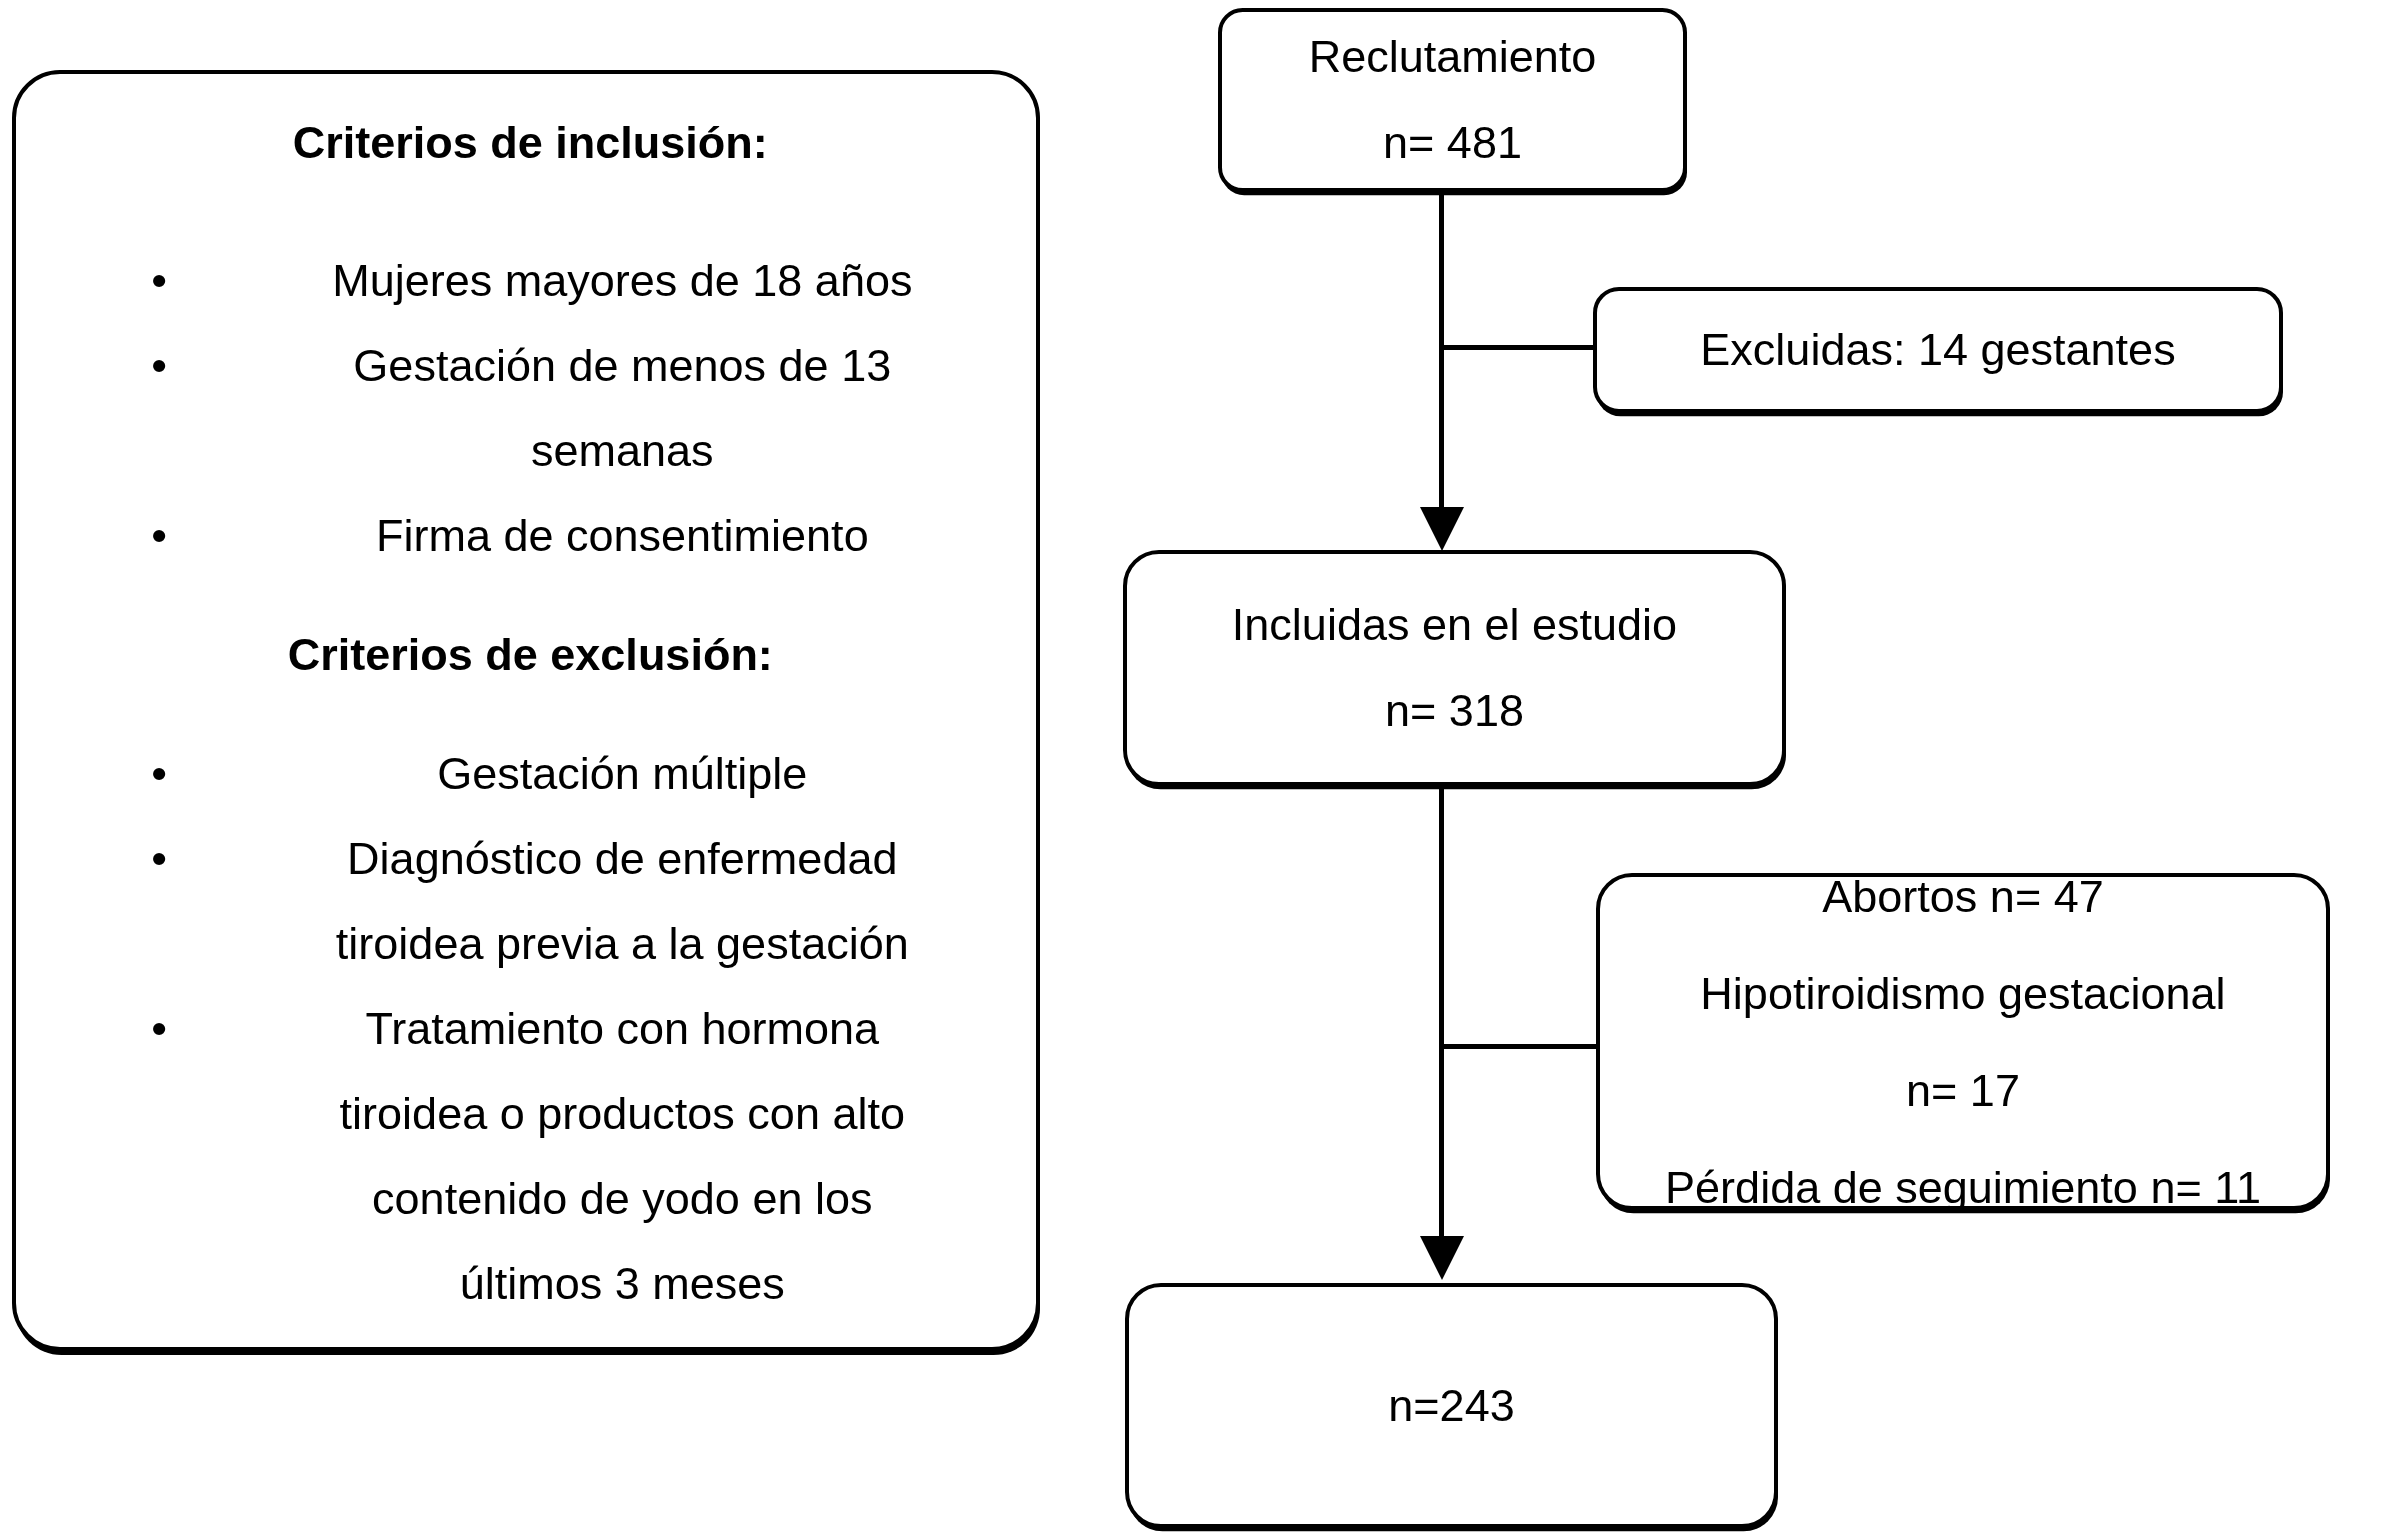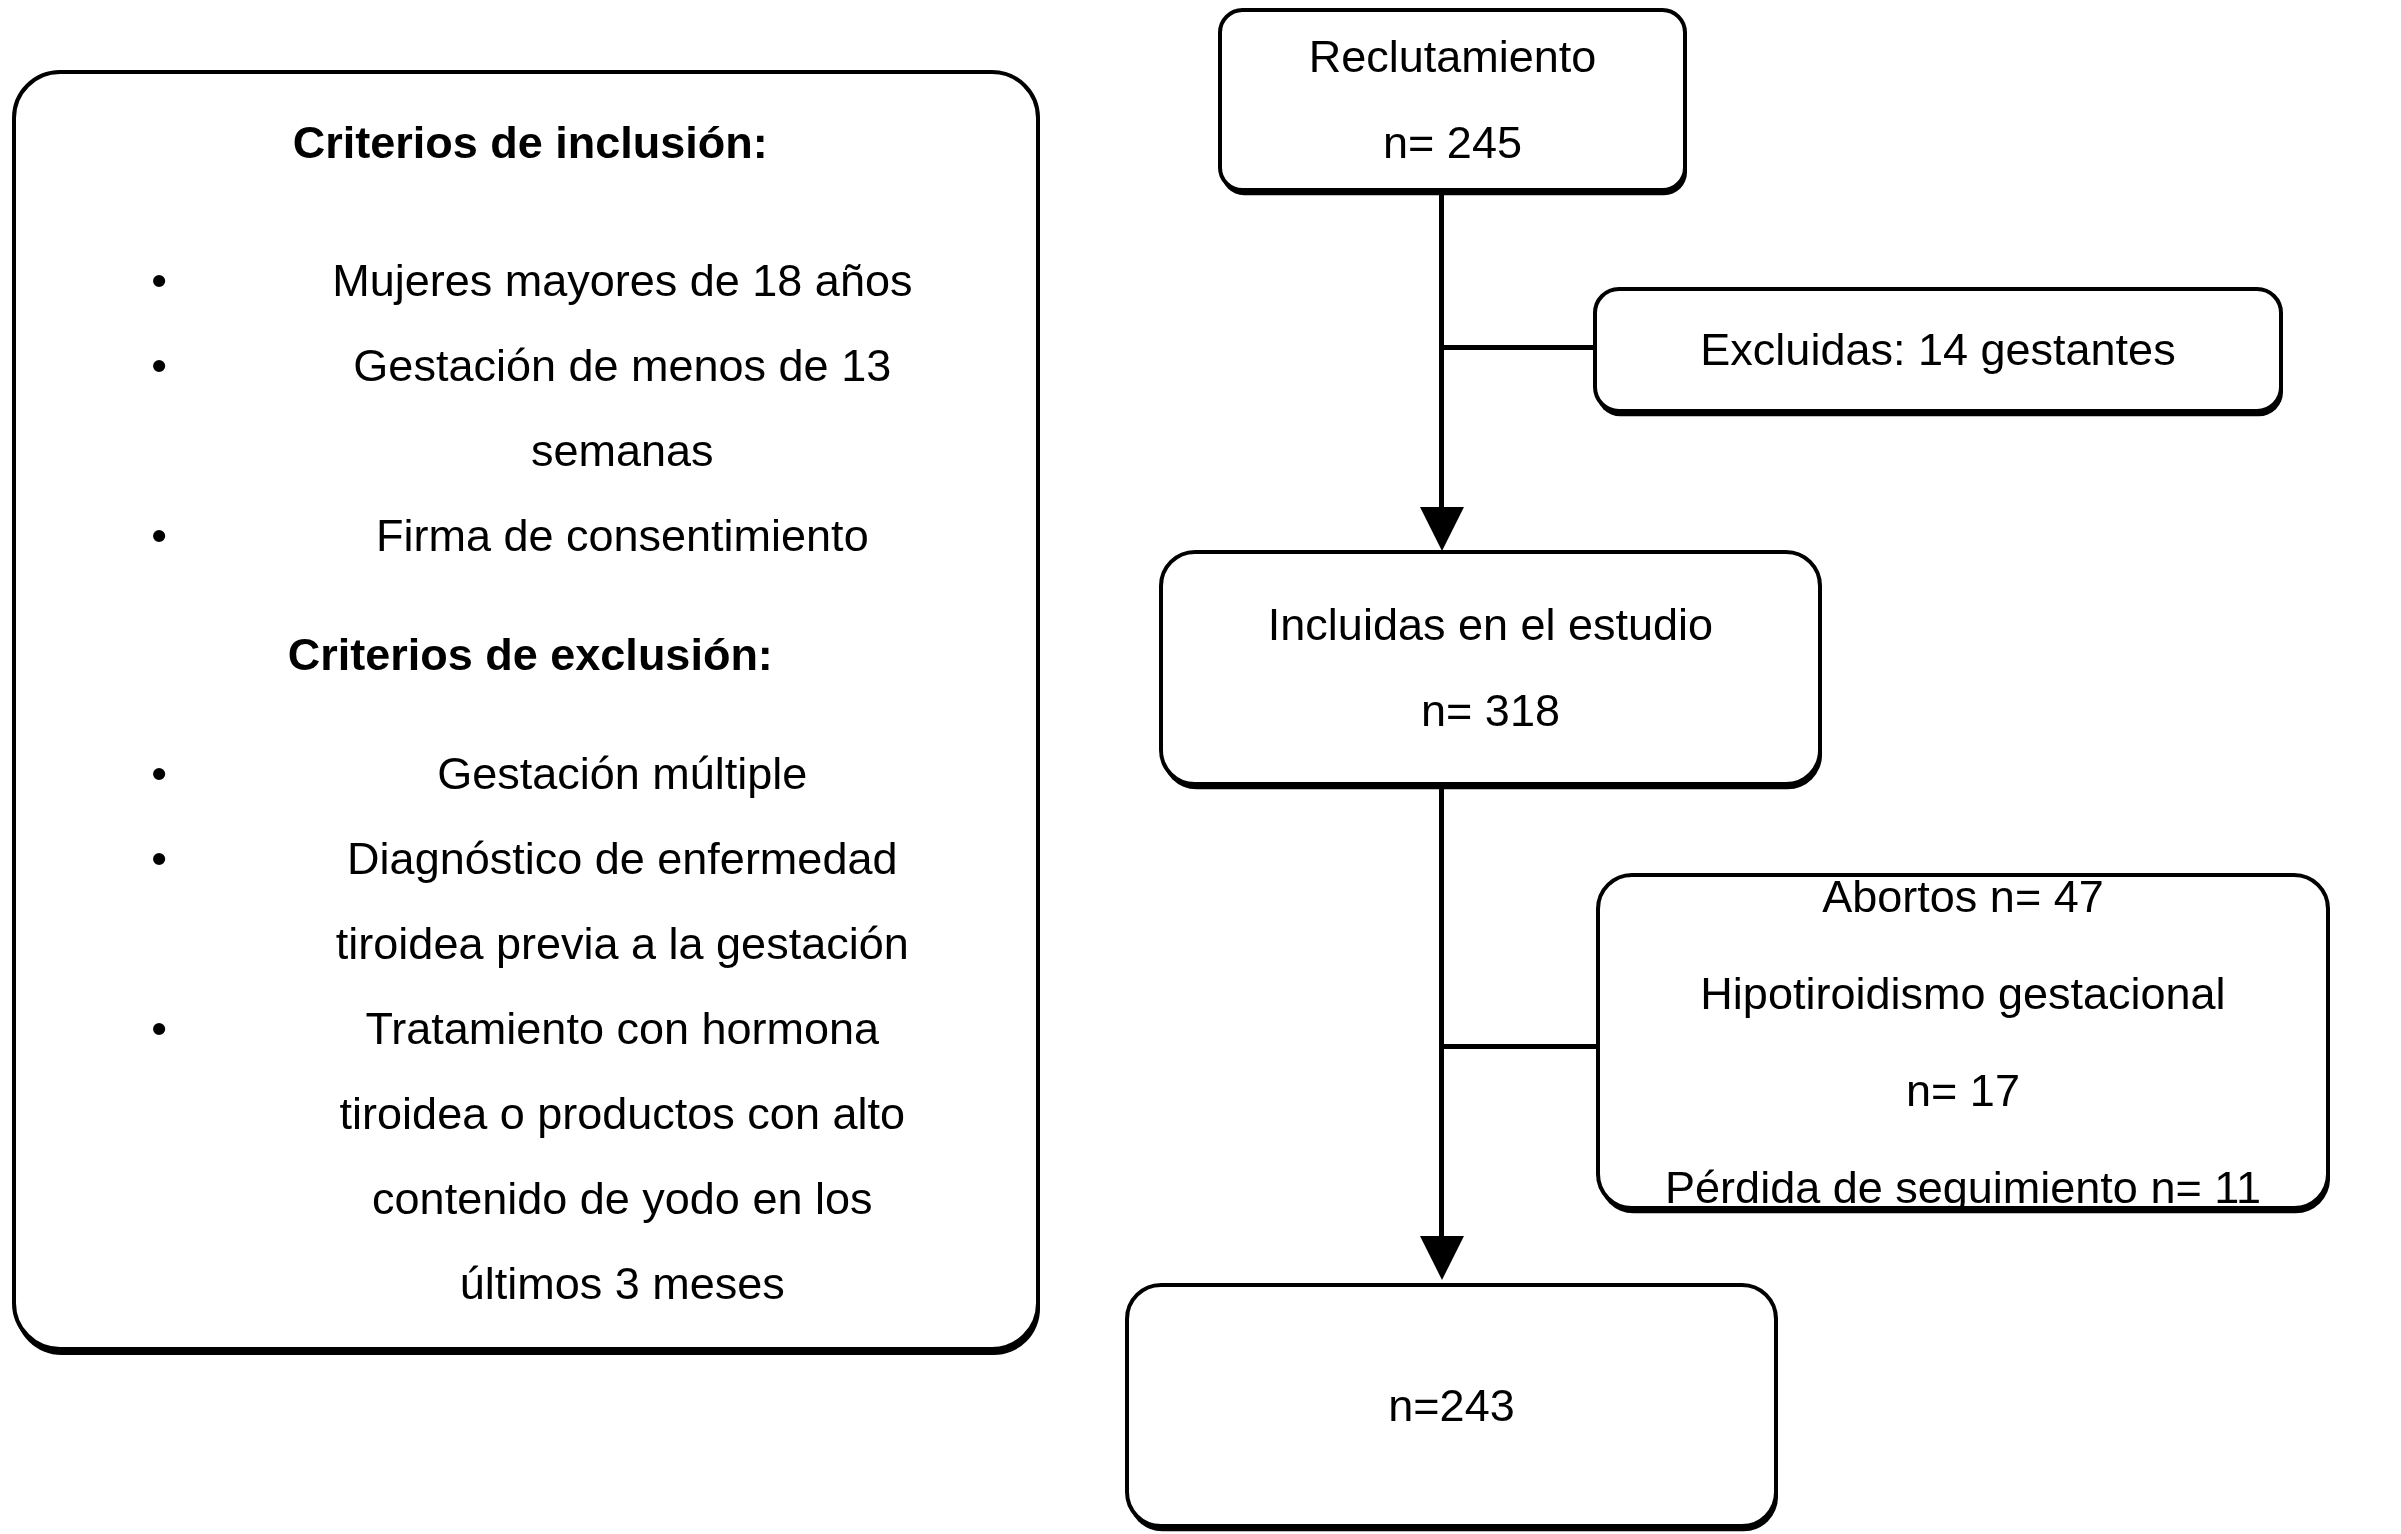--- a/index.html
+++ b/index.html
@@ -72,21 +72,21 @@
     align-items: center;
     justify-content: center;
     text-align: center;
     font-size: 45px;
     line-height: 86px;
   }
   .node .nline { display: block; white-space: nowrap; }
 
   #node-reclutamiento { left: 1218px; top: 8.2px;   width: 469px; height: 184px; border-radius: 24.6px; }
   #node-excluidas     { left: 1593px; top: 287px;  width: 690px; height: 126px; border-radius: 26px; text-align: center; }
-  #node-incluidas     { left: 1123px; top: 550px;  width: 663px; height: 236px; border-radius: 36px; margin-left: 36px; }
+  #node-incluidas     { left: 1123px; top: 550px;  width: 663px; height: 236px; border-radius: 36px; }
   #node-abortos       { left: 1596px; top: 873px; width: 734px; height: 337px; border-radius: 36px; line-height: 81px; gap: 16px; }
   #node-finalizan     { left: 1125px; top: 1283px; width: 653px; height: 245px; border-radius: 36px; }
 
   
   .conn { position: absolute; background: #000000; }
   #conn-v1 { left: 1439px; top: 190px;  width: 4.9px;   height: 319px; }
   #conn-h1 { left: 1439px; top: 345px;  width: 155px; height: 4.9px;   }
   #conn-v2 { left: 1439px; top: 785px;  width: 4.9px;   height: 453px; }
   #conn-h2 { left: 1439px; top: 1044px; width: 158px; height: 4.9px;   }
 
@@ -151,21 +151,21 @@
   <div class="conn" id="conn-v1"></div>
   <div class="conn" id="conn-h1"></div>
   <div class="arrowhead" id="arrow1"></div>
 
   <div class="conn" id="conn-v2"></div>
   <div class="conn" id="conn-h2"></div>
   <div class="arrowhead" id="arrow2"></div>
 
   <div class="node" id="node-reclutamiento">
     <span class="nline">Reclutamiento</span>
-    <span class="nline">n= 245</span>
+    <span class="nline">n= 481</span>
   </div>
 
   <div class="node" id="node-excluidas">
     <span class="nline">Excluidas: 14 gestantes</span>
   </div>
 
   <div class="node" id="node-incluidas">
     <span class="nline">Incluidas en el estudio</span>
     <span class="nline">n= 318</span>
   </div>

